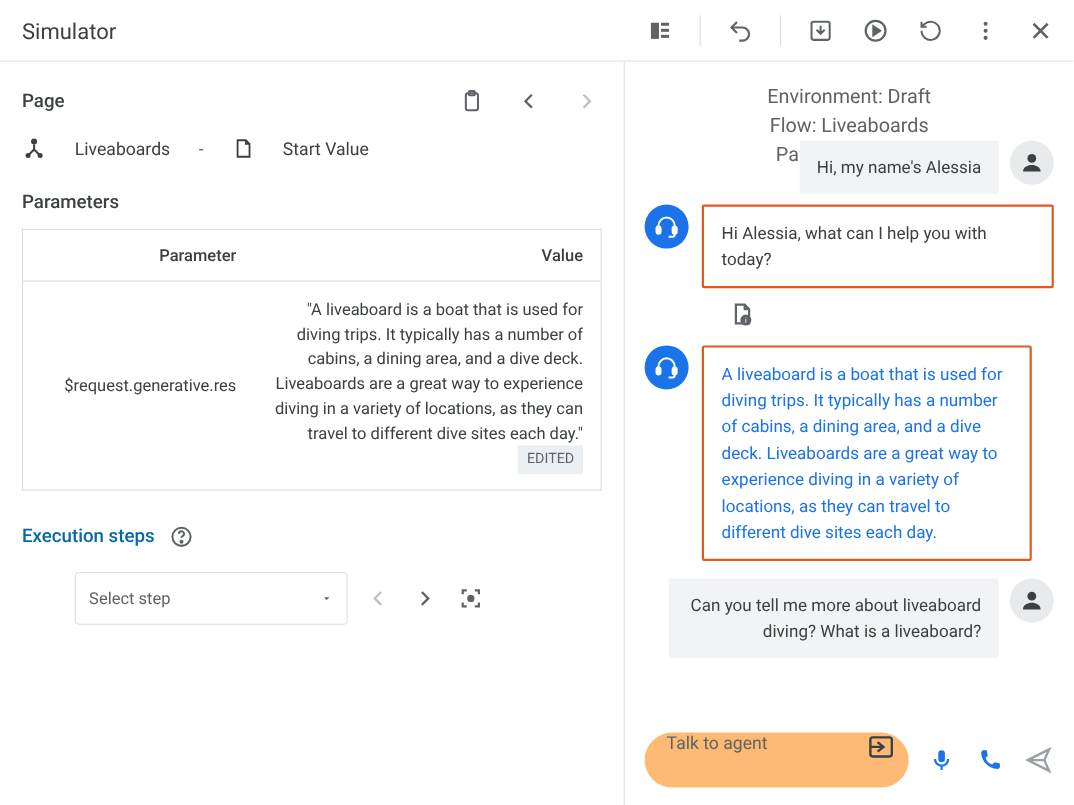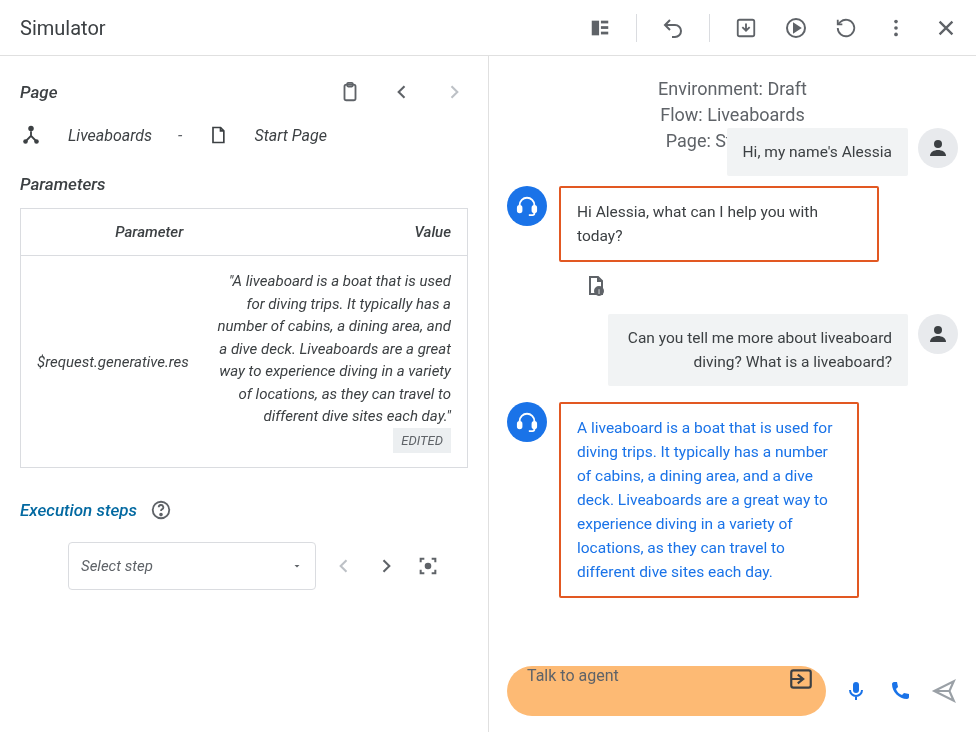--- a/index.html
+++ b/index.html
@@ -42,25 +42,24 @@
     width: 28px;
     height: 28px;
     cursor: pointer;
     color: #5f6368;
   }
   .main {
     display: flex;
     height: calc(100% - 56px);
   }
   .left {
-    width: 489px;
+    width: 568px;
     border-right: 1px solid #e0e0e0;
     padding: 22px 20px;
     overflow: hidden;
-    font-style: italic;
   }
   .right {
     flex: 1;
     position: relative;
     display: flex;
     flex-direction: column;
   }
   .section-row {
     display: flex;
     align-items: center;
@@ -326,21 +325,21 @@
           </svg>
       </span>
       <span>Liveaboards</span>
       <span class="sep">-</span>
       <span>
         <svg width="20" height="20" viewBox="0 0 24 24" fill="none" stroke="currentColor" stroke-width="2">
             <path d="M6 3h9l4 4v14H6V3z"></path>
             <path d="M15 3v4h4"></path>
           </svg>
       </span>
-      <span>Start Page</span>
+      <span>Start Value</span>
     </div>
 
     <div class="params-title">Parameters</div>
     <table class="params">
       <colgroup>
           <col style="width:40%">
           <col style="width:60%">
         </colgroup>
       <thead>
         <tr>
@@ -427,40 +426,40 @@
 
       <div class="small-doc">
         <svg width="24" height="24" viewBox="0 0 24 24" fill="none" stroke="currentColor" stroke-width="2">
             <path d="M7 3h8l4 4v13H7V3z"></path>
             <path d="M15 3v4h4"></path>
             <circle cx="16" cy="17" r="4" fill="#5f6368"></circle>
             <text x="16" y="20" text-anchor="middle" fill="white" font-size="7" font-family="Arial" stroke="none">i</text>
           </svg>
       </div>
 
-      <div class="msg-row user" style="margin-top:16px;">
-        <div class="bubble user-bubble" style="max-width:300px;">Can you tell me more about liveaboard diving? What is a liveaboard?</div>
-        <div class="avatar-circle avatar-user">
-          <svg width="24" height="24" viewBox="0 0 24 24" fill="currentColor">
-              <circle cx="12" cy="8" r="4"></circle>
-              <path d="M4 20c0-4 4-6 8-6s8 2 8 6"></path>
-            </svg>
-        </div>
-      </div>
-
       <div class="msg-row" style="margin-top:16px;">
         <div class="avatar-circle avatar-agent">
           <svg width="22" height="22" viewBox="0 0 24 24" fill="none" stroke="white" stroke-width="2">
               <path d="M4 13v-2a8 8 0 0 1 16 0v2"></path>
               <rect x="2" y="12" width="4" height="7" rx="2" fill="white"></rect>
               <rect x="18" y="12" width="4" height="7" rx="2" fill="white"></rect>
               <path d="M20 19v1a2 2 0 0 1-2 2h-4"></path>
             </svg>
         </div>
         <div class="bubble agent-bubble blue-text" style="max-width:300px;">A liveaboard is a boat that is used for diving trips. It typically has a number of cabins, a dining area, and a dive deck. Liveaboards are a great way to experience diving in a variety of locations, as they can travel to different dive sites each day.</div>
+      </div>
+
+      <div class="msg-row user" style="margin-top:16px;">
+        <div class="bubble user-bubble" style="max-width:300px;">Can you tell me more about liveaboard diving? What is a liveaboard?</div>
+        <div class="avatar-circle avatar-user">
+          <svg width="24" height="24" viewBox="0 0 24 24" fill="currentColor">
+              <circle cx="12" cy="8" r="4"></circle>
+              <path d="M4 20c0-4 4-6 8-6s8 2 8 6"></path>
+            </svg>
+        </div>
       </div>
     </div>
 
     <div class="input-bar">
       <div class="talk-box">
         <span>Talk to agent</span>
         <span class="spacer"></span>
         <span style="color:#3c4043;">
           <svg width="26" height="26" viewBox="0 0 24 24" fill="none" stroke="currentColor" stroke-width="2">
               <rect x="3" y="4" width="18" height="16" rx="2"></rect>

